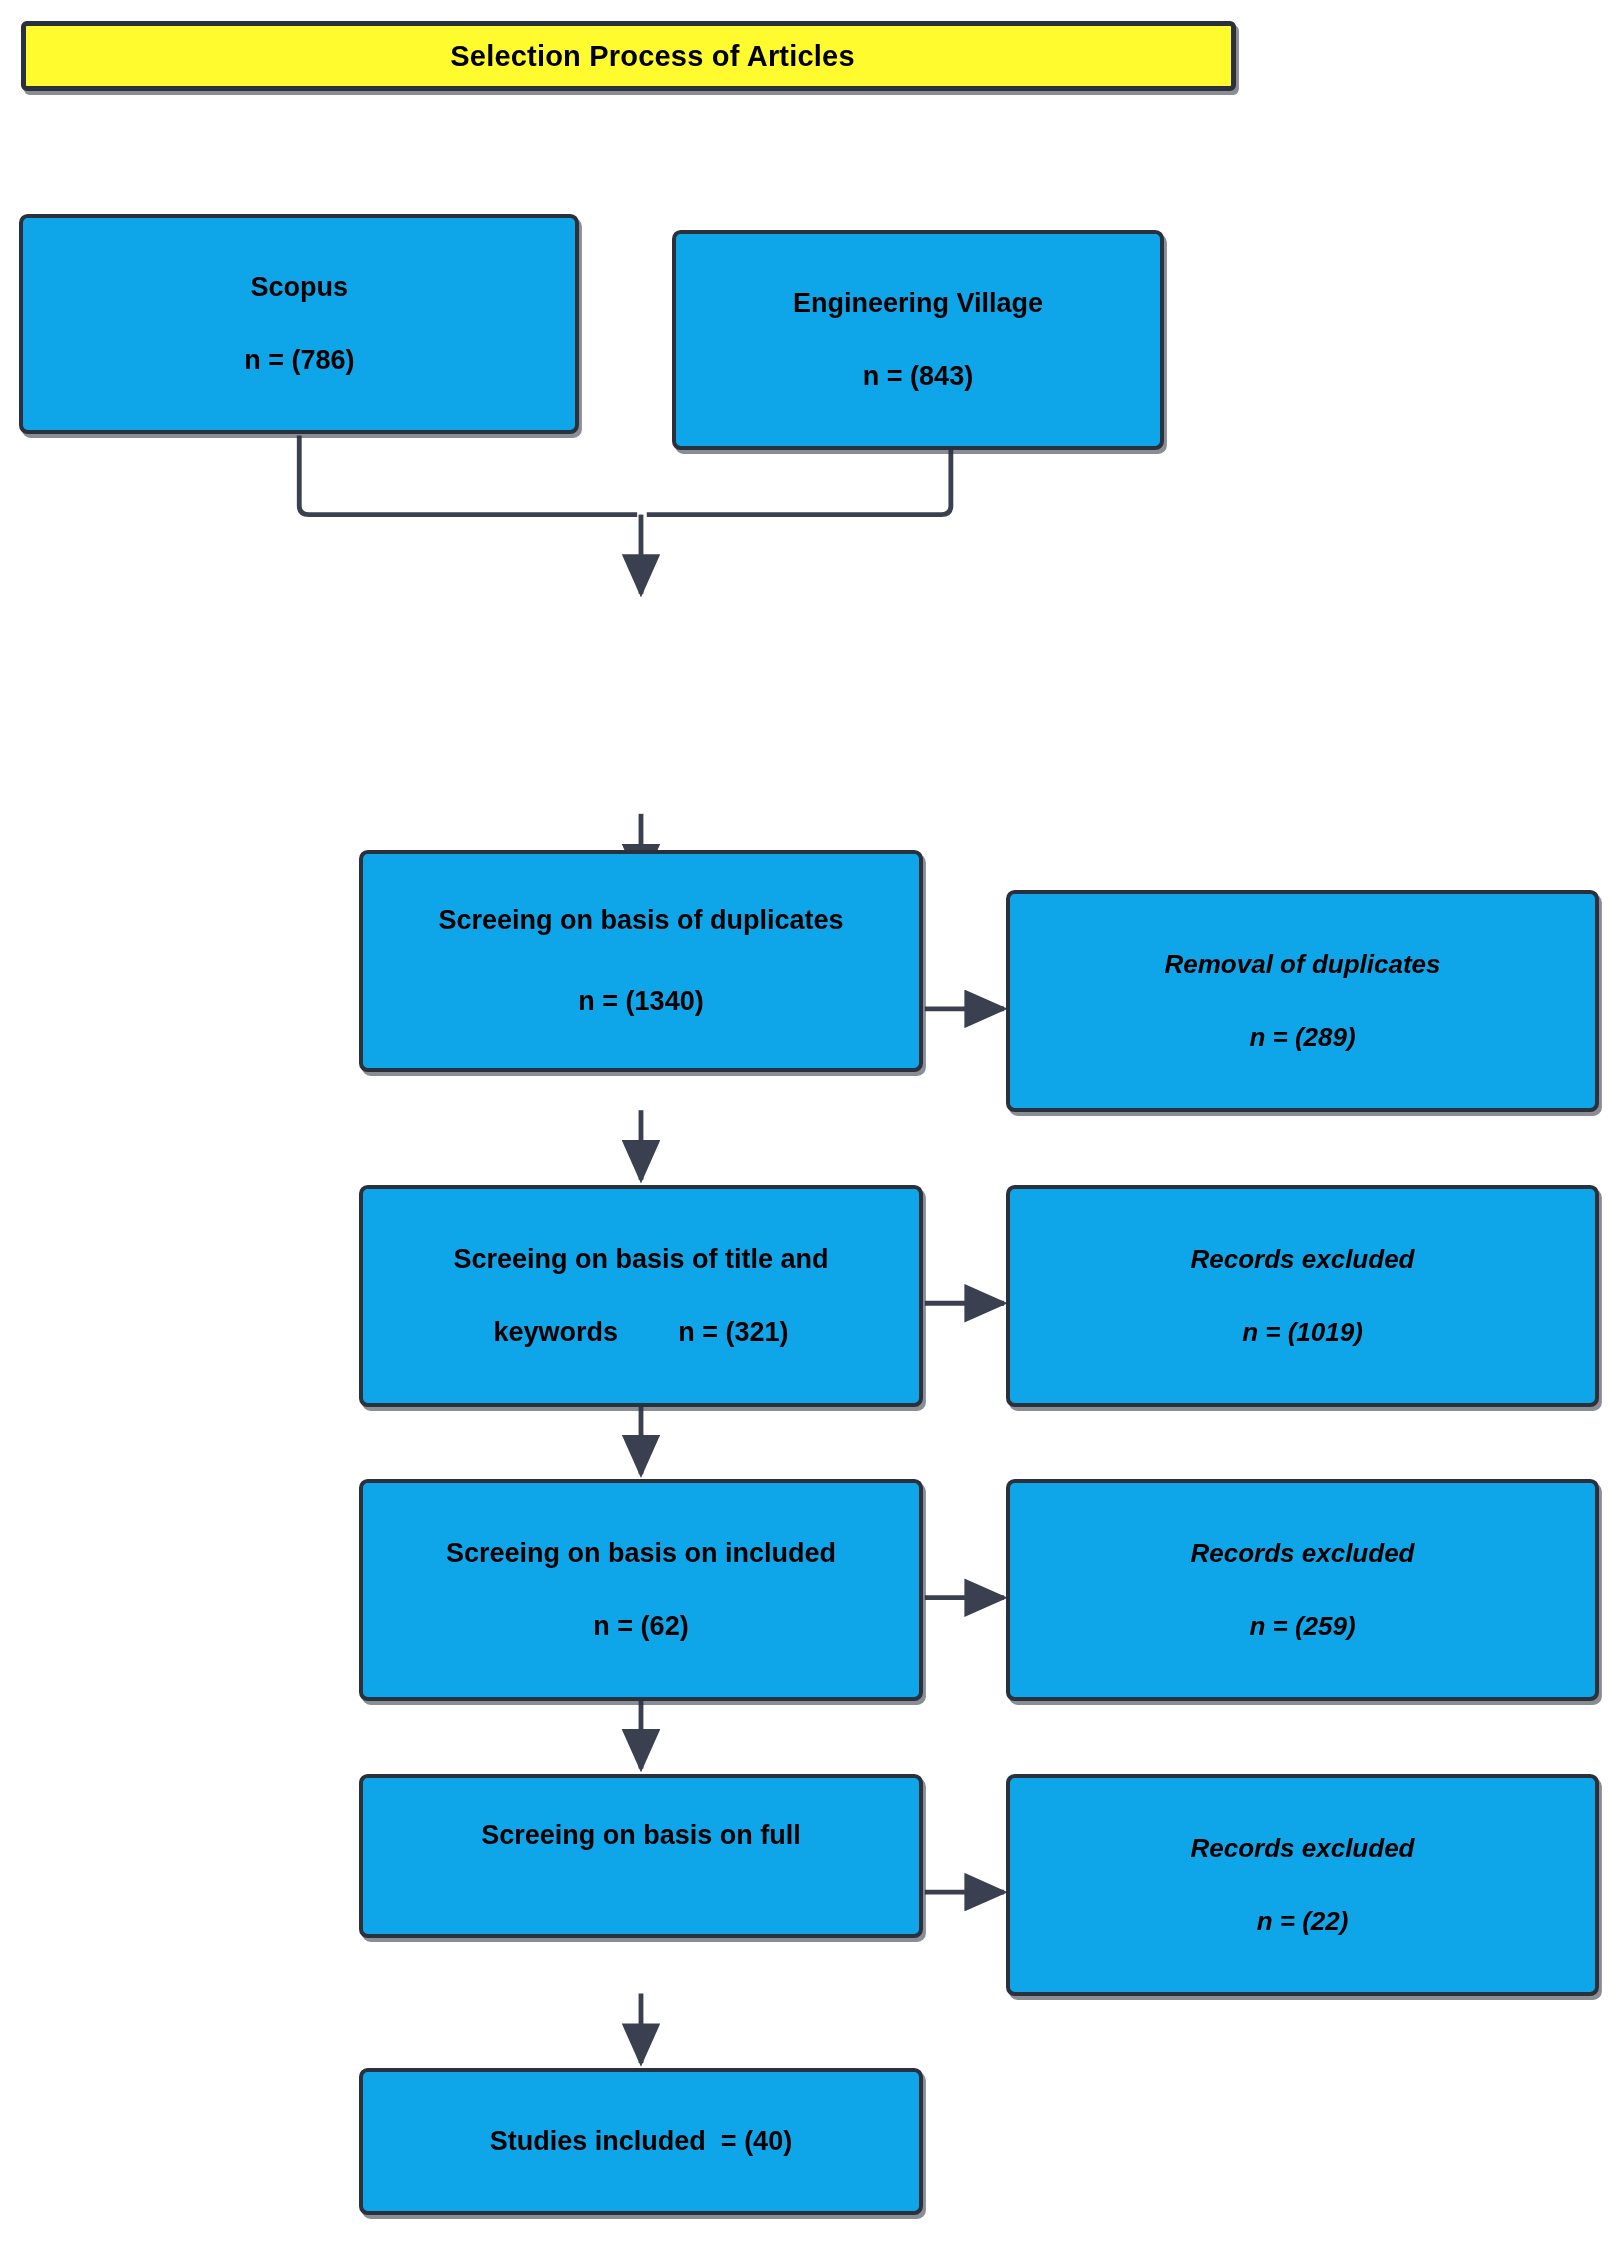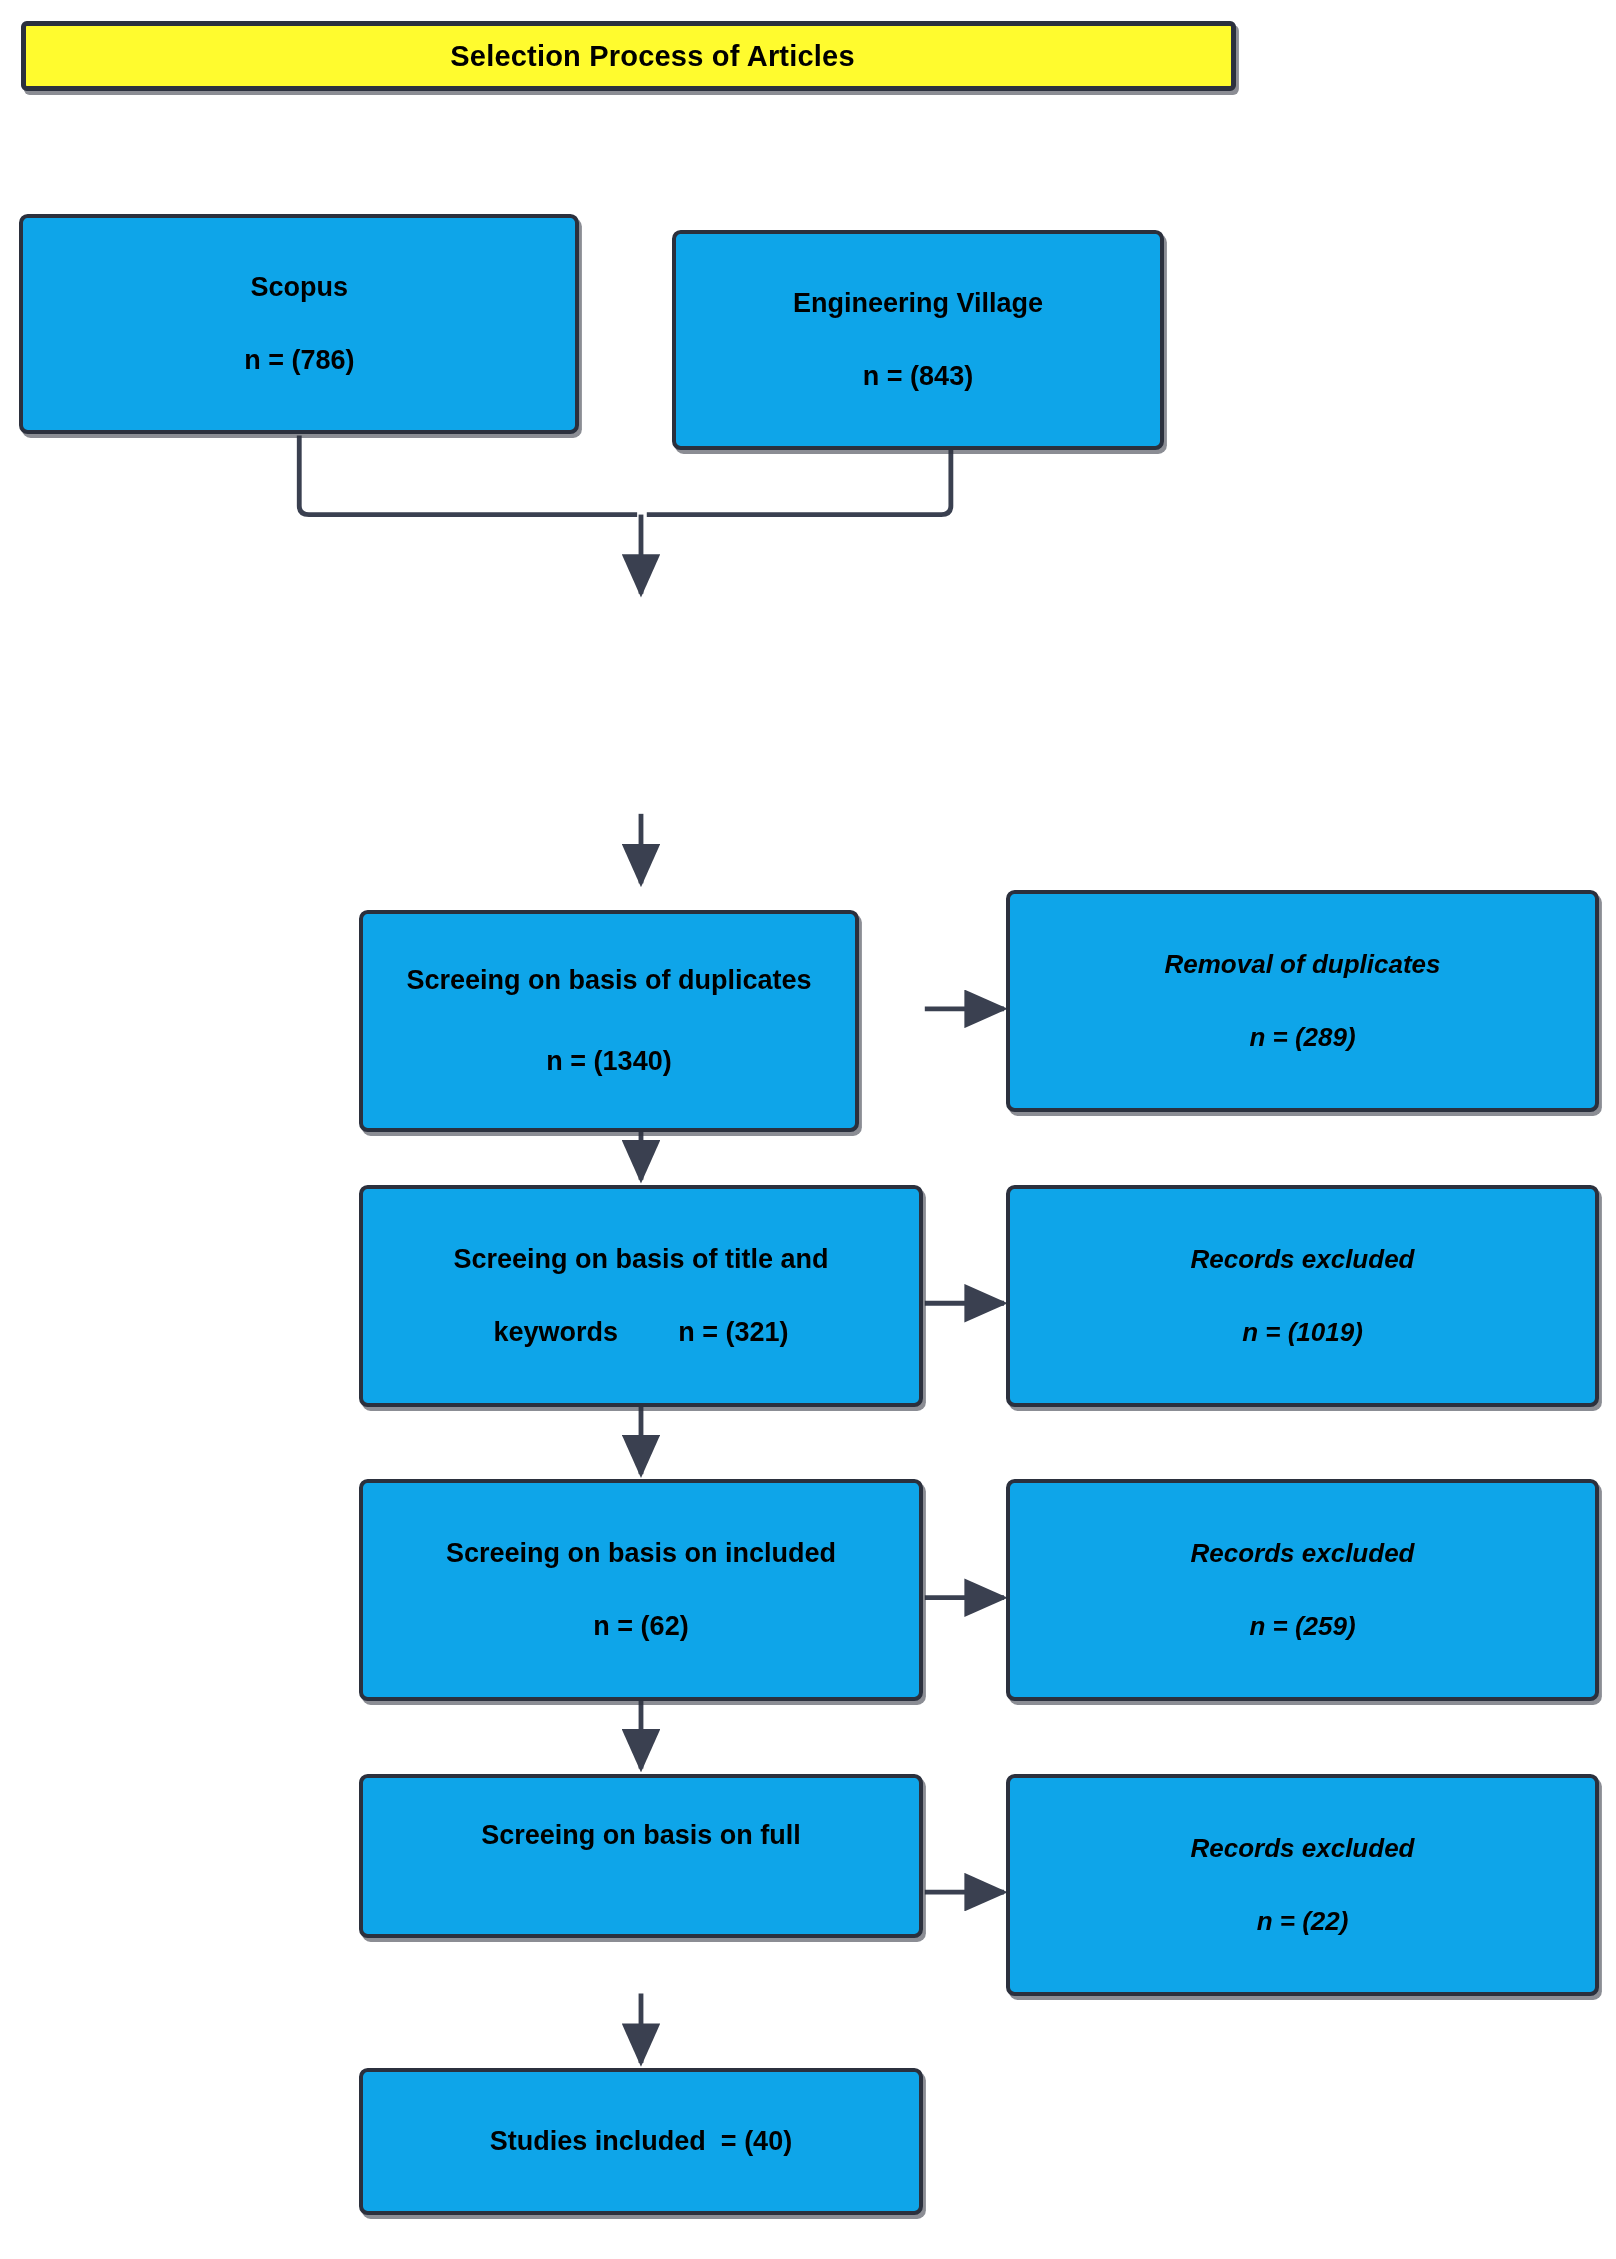--- a/index.html
+++ b/index.html
@@ -121,21 +121,21 @@
     <span class="line line-1">Scopus</span>
     <span class="line line-2">n = (786)</span>
   </div>
 
   <div class="node node-source" style="left:672px; top:214px; width:492px; height:220px;margin-top:16px;">
     <span class="line line-1">Engineering Village</span>
     <span class="line line-2">n = (843)</span>
   </div>
 
 
-  <div class="node node-main" style="left:359px; top:910px; width:500px; height:222px;gap:8px;">
+  <div class="node node-main" style="left:359px; top:850px; width:564px; height:222px;gap:8px;">
     <span class="line line-1">Screeing on basis of duplicates</span>
     <span class="line line-2">n = (1340)</span>
   </div>
   <div class="node node-side" style="left:1006px; top:890px; width:593px; height:222px;">
     <span class="line line-1">Removal of duplicates</span>
     <span class="line line-2">n = (289)</span>
   </div>
 
   <div class="node node-main" style="left:359px; top:1185px; width:564px; height:222px;">
     <span class="line line-1">Screeing on basis of title and</span>

